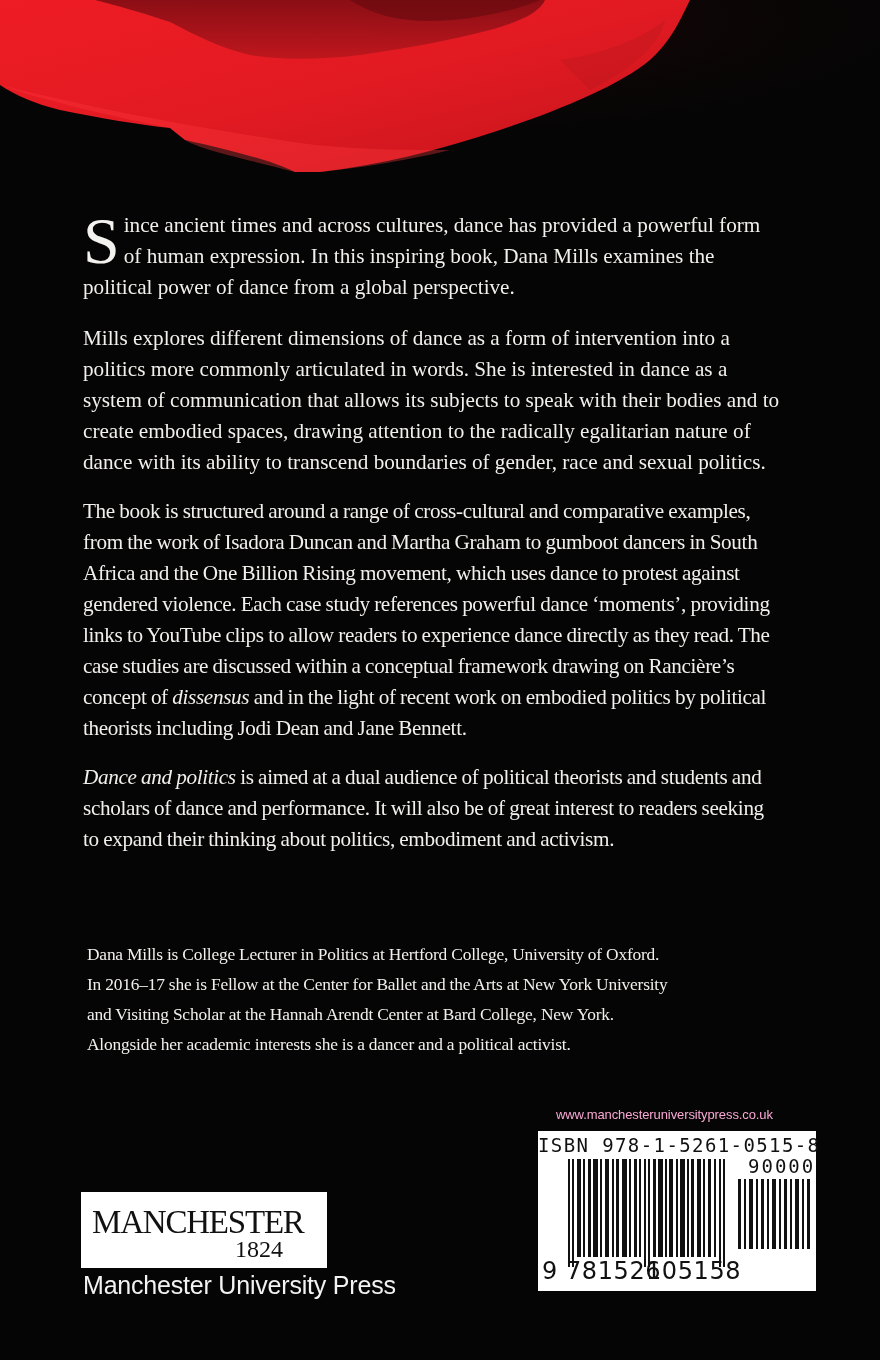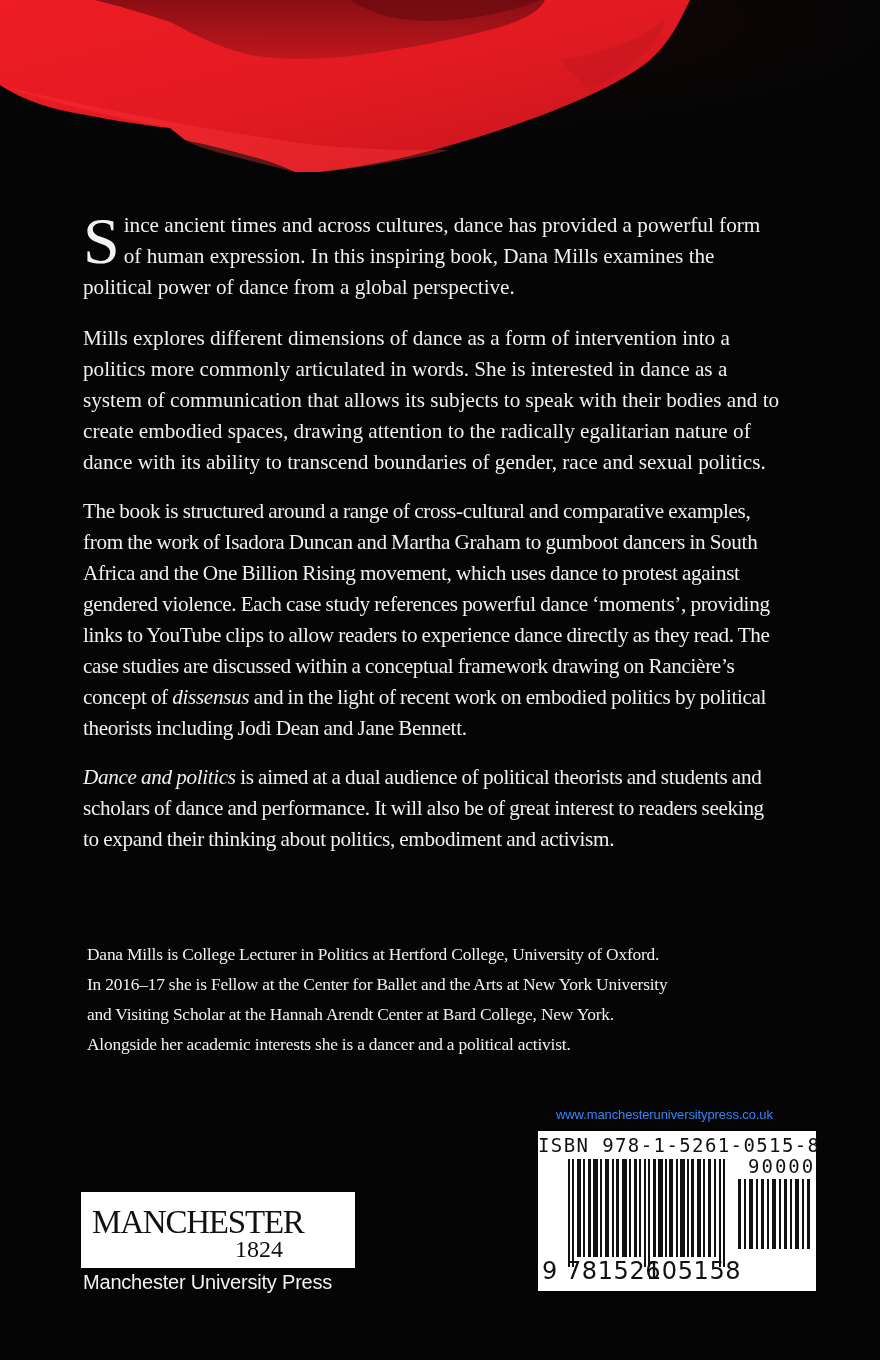--- a/index.html
+++ b/index.html
@@ -23,21 +23,21 @@
     .p1 { margin-bottom: 20px !important; }
     .p3, .p4 { letter-spacing: -0.35px; word-spacing: -0.5px; }
     .bio {
       position: absolute; left: 83px; top: 937px; width: 730px;
       font-size: 17.4px; line-height: 26px; letter-spacing: -0.2px;
     }
     .bio p { margin: 4px; }
     .url {
       position: absolute; left: 556px; top: 1107px;
       font-family: "Liberation Sans", "DejaVu Sans", sans-serif;
-      font-size: 13px; color: #3b82f6; letter-spacing: -0.1px;
+      font-size: 13px; color: #f9a8d4; letter-spacing: -0.1px;
     }
     .barcode-box {
       position: absolute; left: 538px; top: 1131px; width: 278px; height: 160px;
       background: #ffffff;
     }
     .isbn-label {
       position: absolute; left: 0; top: 3px;
       font-family: "DejaVu Sans Mono", "Liberation Mono", monospace;
       font-size: 19px; color: #111; letter-spacing: 1.4px; white-space: nowrap;
     }
@@ -49,36 +49,36 @@
     .bars-main { position: absolute; left: 30px; top: 28px; width: 160px; height: 108px; }
     .bars-addon { position: absolute; left: 200px; top: 48px; width: 80px; height: 70px; }
     .ean-digits {
       position: absolute; left: 4px; top: 126px;
       font-family: "DejaVu Sans", "Liberation Sans", sans-serif;
       font-size: 24px; color: #111; white-space: nowrap; letter-spacing: 0.6px;
     }
     .ean-digits span { display: inline-block; }
     .logo-box {
       position: absolute; left: 81px; top: 1192px; width: 246px; height: 76px;
-      background: #ffffff; color: #111; padding-left: 28px;
+      background: #ffffff; color: #111;
     }
     .logo-name {
       position: absolute; left: 11px; top: 12px;
       font-family: "Liberation Serif", "DejaVu Serif", serif;
       font-size: 33px; letter-spacing: -1.2px; line-height: 36px;
     }
     .logo-year {
       position: absolute; left: 154px; top: 44px;
       font-family: Liberation Serif, serif;
       font-size: 24px; line-height: 26px;
     }
     .press-name {
       position: absolute; left: 83px; top: 1271px;
       font-family: "Liberation Sans", "DejaVu Sans", sans-serif;
-      font-size: 20px; color: #f2f2f2; letter-spacing: -0.2px;
+      font-size: 25px; color: #f2f2f2; letter-spacing: -0.2px;
     }
   </style>
 </head>
 <body>
 
 <div class="cover-art">
   <svg width="880" height="200" viewBox="0 0 880 200" xmlns="http://www.w3.org/2000/svg">
     <defs>
       <radialGradient id="glow" cx="0.45" cy="0.1" r="0.7">
         <stop offset="0" stop-color="#3a0708" stop-opacity="0.6"></stop>

